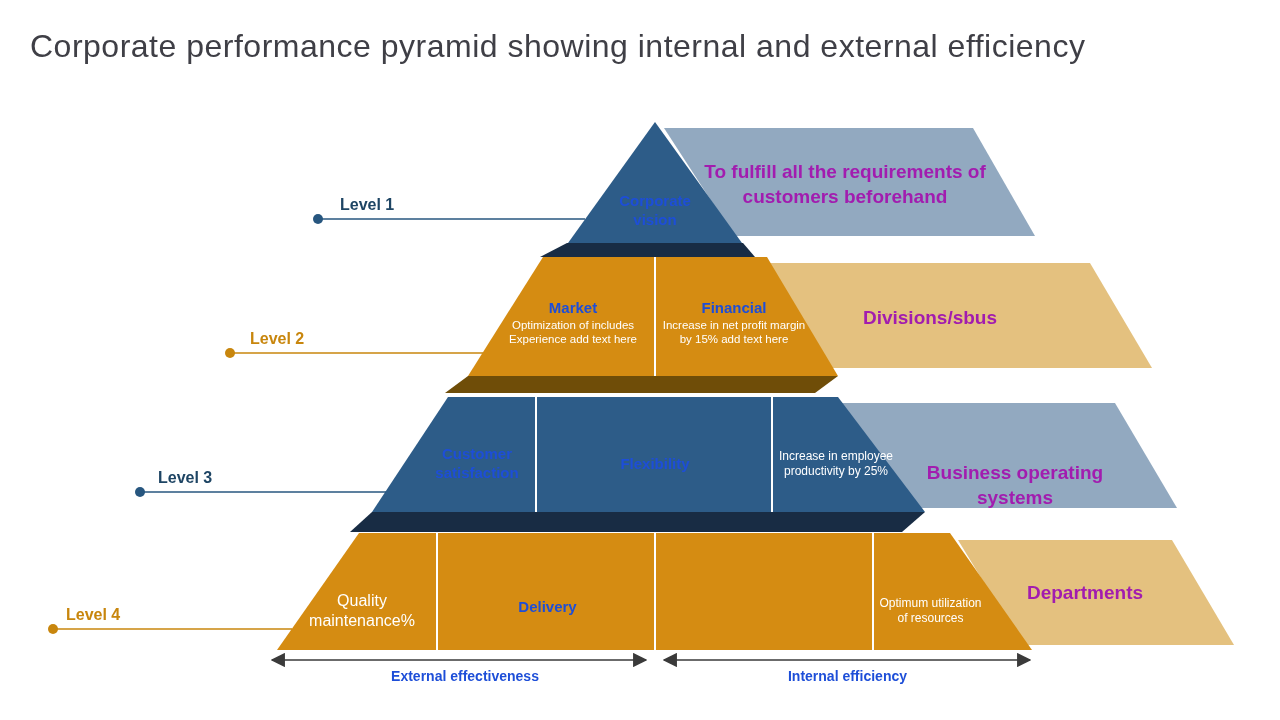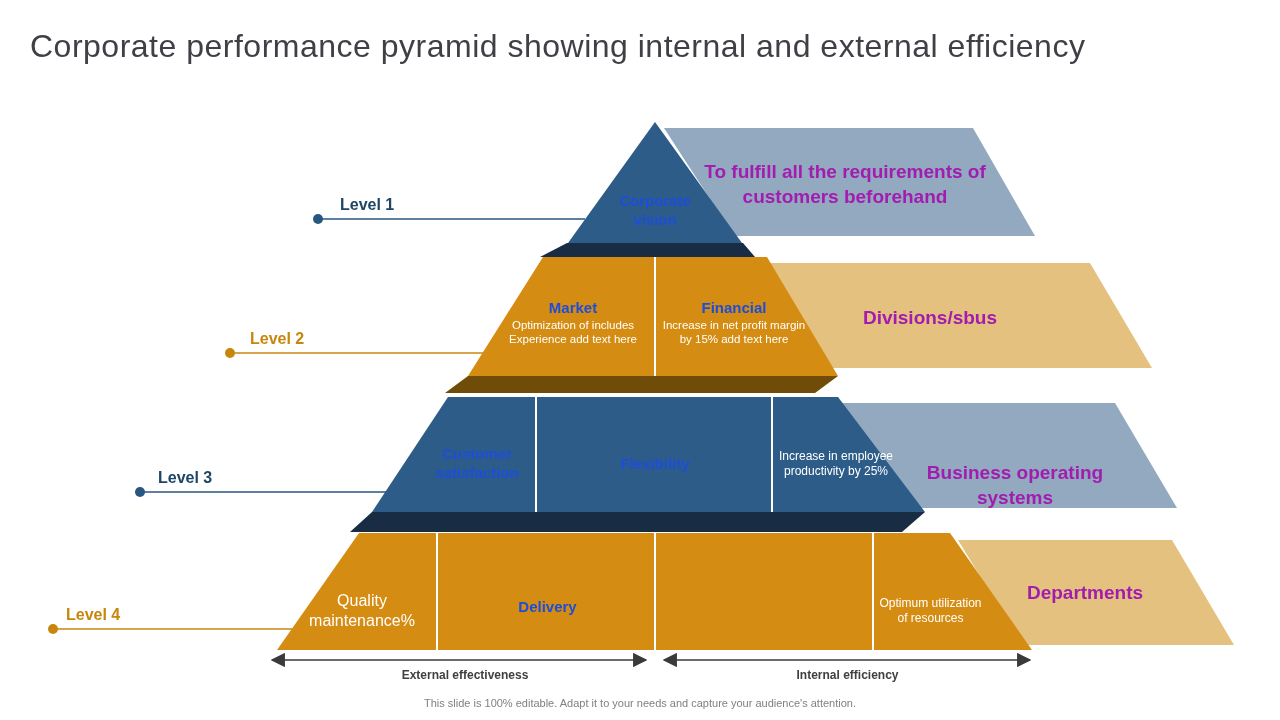--- a/index.html
+++ b/index.html
@@ -12,21 +12,21 @@
   .footer{left:0;top:697px;width:1280px;text-align:center;font-size:11px;color:#808080;}
   svg.layer{position:absolute;left:0;top:0;}
   .txt{display:flex;flex-direction:column;align-items:center;justify-content:center;
        text-align:center;line-height:1.25;}
   .white-b{color:#1d4ed8;font-weight:bold;font-size:15px;}
   .white-s{color:#ffffff;font-size:11.5px;}
   .side-lbl{color:#a21caf;font-weight:bold;font-size:19px;line-height:1.3;}
   .lvl-lbl{font-weight:bold;font-size:16px;text-align:left;}
   .lvl-blue{color:#1e4564;}
   .lvl-orange{color:#c8860d;}
-  .axis-lbl{color:#404040;font-weight:bold;font-size:12px;text-align:center;}
+  .axis-lbl{color:#1d4ed8;font-weight:bold;font-size:14px;text-align:center;}
   .gap6{}
 </style>
 </head>
 <body>
 
 <div class="slide">
 
   <svg class="layer" width="1280" height="720" viewBox="0 0 1280 720">
     <defs>
       <marker id="ah" viewBox="0 0 10 10" refX="9" refY="5" markerWidth="9" markerHeight="9" orient="auto-start-reverse">
@@ -94,14 +94,13 @@
   <div class="abs txt side-lbl" style="left:900px;top:432px;width:230px;height:52px;margin-top:28px;">Business operating systems</div>
 
   <div class="abs txt white-s" style="left:304px;top:588px;width:116px;height:46px;font-size:16px;">Quality maintenance%</div>
   <div class="abs txt white-b" style="left:460px;top:584px;width:175px;height:46px;">Delivery</div>
   <div class="abs txt white-s" style="left:878px;top:580px;width:105px;height:62px;font-size:12px;">Optimum utilization of resources</div>
   <div class="abs txt side-lbl" style="left:985px;top:578px;width:200px;height:30px;">Departments</div>
 
   <div class="abs axis-lbl" style="left:280px;top:668px;width:370px;">External effectiveness</div>
   <div class="abs axis-lbl" style="left:665px;top:668px;width:365px;">Internal efficiency</div>
 
-  <div class="abs footer">This slide is 100% editable. Adapt it to your needs and capture your audience's attention.</div>
 </div>
 
 </body></html>

